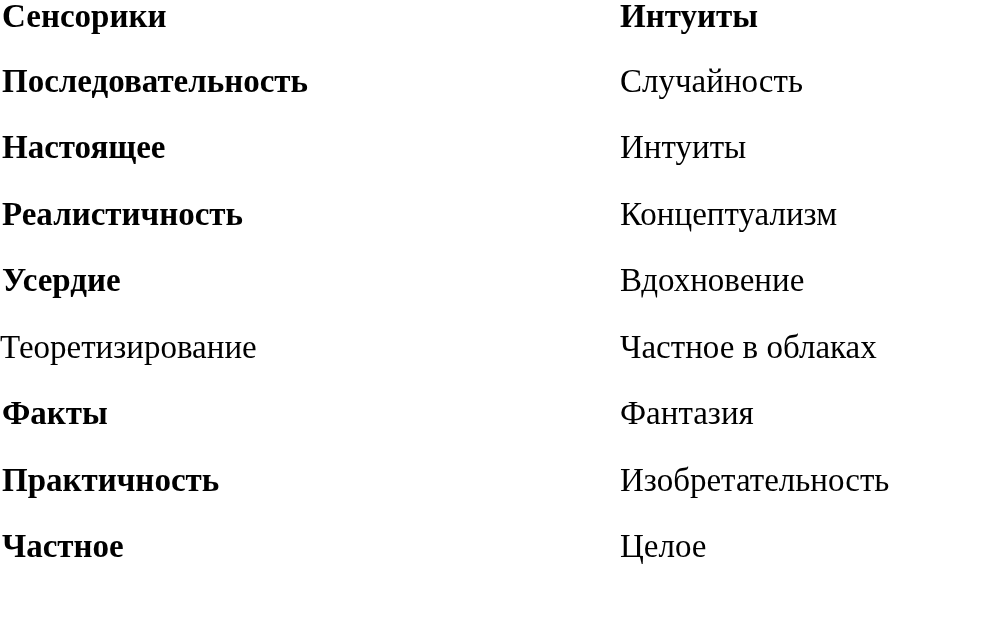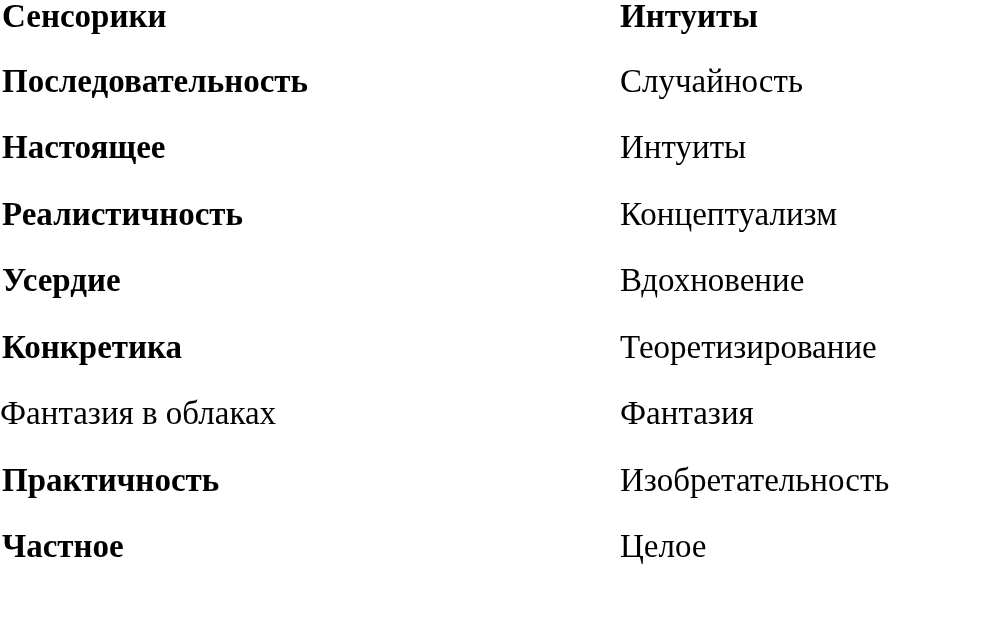--- a/index.html
+++ b/index.html
@@ -64,25 +64,25 @@
 
     <div class="cell col-left">Настоящее</div>
     <div class="cell col-right">Интуиты</div>
 
     <div class="cell col-left">Реалистичность</div>
     <div class="cell col-right">Концептуализм</div>
 
     <div class="cell col-left">Усердие</div>
     <div class="cell col-right">Вдохновение</div>
 
-    <div class="cell col-left">Конкретика</div>
     <div class="cell col-right">Теоретизирование</div>
 
-    <div class="cell col-right">Фантазия в облаках</div>
+    <div class="cell col-right">Частное в облаках</div>
 
+    <div class="cell col-left">Факты</div>
     <div class="cell col-right">Фантазия</div>
 
     <div class="cell col-left">Практичность</div>
     <div class="cell col-right">Изобретательность</div>
 
     <div class="cell col-left">Частное</div>
     <div class="cell col-right">Целое</div>
 
   </div>
 </div>

